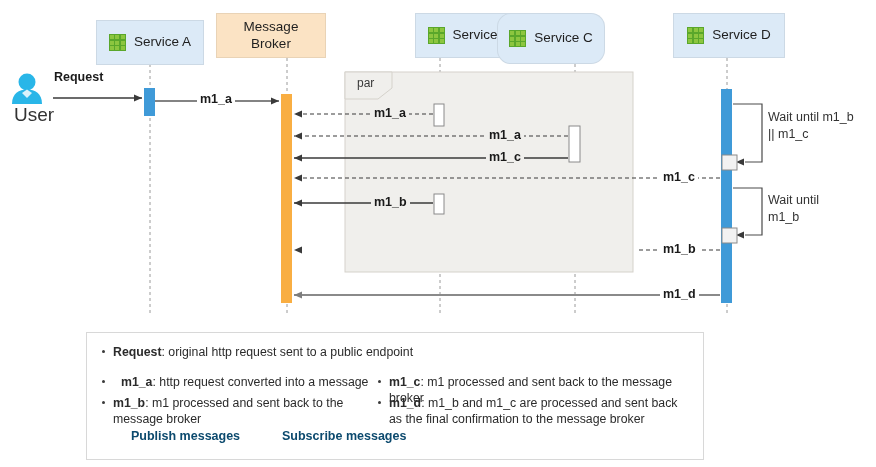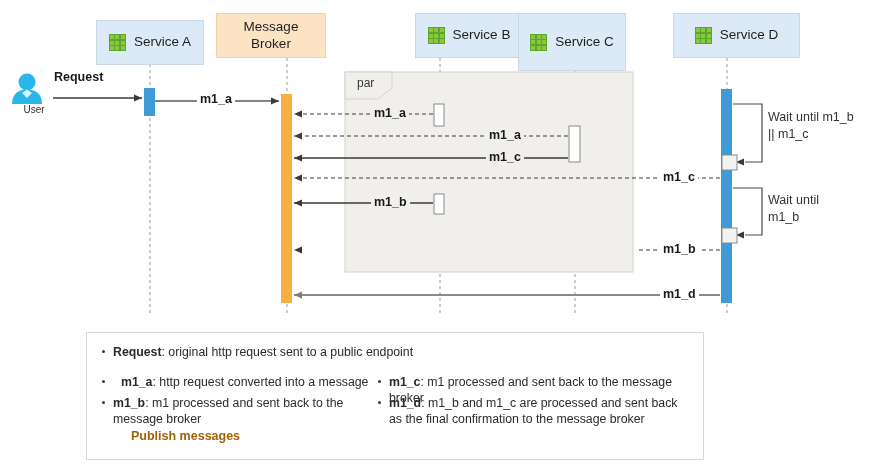--- a/index.html
+++ b/index.html
@@ -23,21 +23,21 @@
   
   .grid-icon{
     width:17px;height:17px;flex:0 0 17px;
     display:grid;grid-template-columns:repeat(3,1fr);grid-template-rows:repeat(3,1fr);
     gap:1.5px;background:#5aa72b;padding:1px;box-sizing:border-box;
   }
   .grid-icon i{display:block;background:#8cc63f;}
 
   
   .actor-label{
-    position:absolute;font-size:10px;color:#333;left:6px;top:104px;width:56px;text-align:center;
+    position:absolute;font-size:19px;color:#333;left:6px;top:104px;width:56px;text-align:center;
   }
 
   
   .msg{
     position:absolute;font-size:12.5px;font-weight:bold;color:#1a1a1a;
     background:transparent;white-space:nowrap;
   }
   .msg.onpar{background:#f0efec;padding:0 3px;}
   .msg.onwhite{background:#ffffff;padding:0 3px;}
 
@@ -49,21 +49,21 @@
   
   #legend{
     position:absolute;left:86px;top:332px;width:618px;height:128px;
     background:#ffffff;border:1px solid #d8d8d8;box-sizing:border-box;
   }
   .lg-row{position:absolute;font-size:12.3px;color:#2b2b2b;line-height:1.32;}
   .lg-row b{font-weight:bold;}
   .bullet{
     position:absolute;width:3px;height:3px;background:#3a3a3a;border-radius:50%;
   }
-  .lg-key{position:absolute;font-size:12.5px;font-weight:bold;color:#a16207;}
+  .lg-key{position:absolute;font-size:12.5px;font-weight:bold;color:#0c4a6e;}
 </style>
 </head>
 <body>
 
 <svg id="canvas" viewBox="0 0 876 467">
   <defs>
     <marker id="ah" markerWidth="9" markerHeight="9" refX="8" refY="4" orient="auto" markerUnits="userSpaceOnUse">
       <path d="M8,4 L0,0.6 L0,7.4 Z" fill="#3a3a3a"></path>
     </marker>
     <marker id="ahg" markerWidth="9" markerHeight="9" refX="8" refY="4" orient="auto" markerUnits="userSpaceOnUse">
@@ -160,36 +160,36 @@
       <i></i>
       <i></i>
       <i></i>
       <i></i>
       <i></i>
       <i></i>
     </span>
   <span class="plabel">Service B</span>
 </div>
 
-<div class="participant blue" style="left:518px;top:13px;width:108px;height:58px;">
+<div class="participant blue" style="left:497px;top:13px;width:108px;height:51px;border-radius:14px;">
   <span class="grid-icon">
       <i></i>
       <i></i>
       <i></i>
       <i></i>
       <i></i>
       <i></i>
       <i></i>
       <i></i>
       <i></i>
     </span>
   <span class="plabel">Service C</span>
 </div>
 
-<div class="participant blue" style="left:673px;top:13px;width:127px;height:45px;">
+<div class="participant blue" style="left:673px;top:13px;width:112px;height:45px;">
   <span class="grid-icon">
       <i></i>
       <i></i>
       <i></i>
       <i></i>
       <i></i>
       <i></i>
       <i></i>
       <i></i>
       <i></i>
@@ -244,13 +244,14 @@
   <div class="lg-row" style="left:302px;top:41px;width:312px;">
     <b>m1_c</b><span>: m1 processed and sent back to the message broker</span>
   </div>
 
   <span class="bullet" style="left:291px;top:68px;"></span>
   <div class="lg-row" style="left:302px;top:62px;width:304px;">
     <b>m1_d</b><span>: m1_b and m1_c are processed and sent back as the final confirmation to the message broker</span>
   </div>
 
   <div class="lg-key" style="left:44px;top:96px;">Publish messages</div>
+  <div class="lg-key" style="left:195px;top:96px;">Subscribe messages</div>
 </div>
 
 </body></html>

